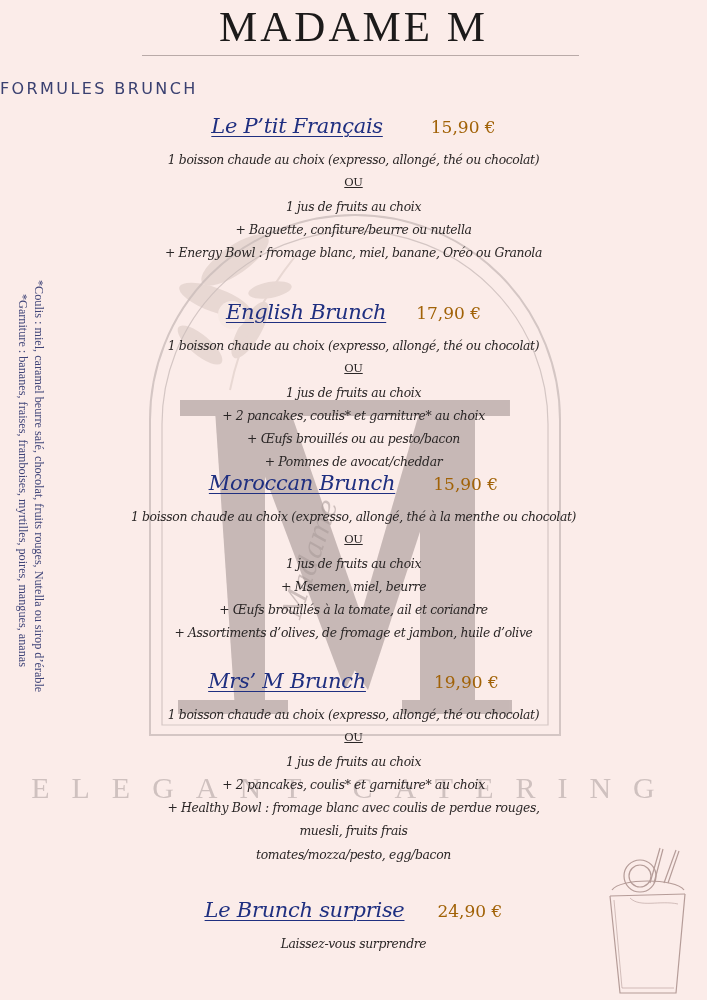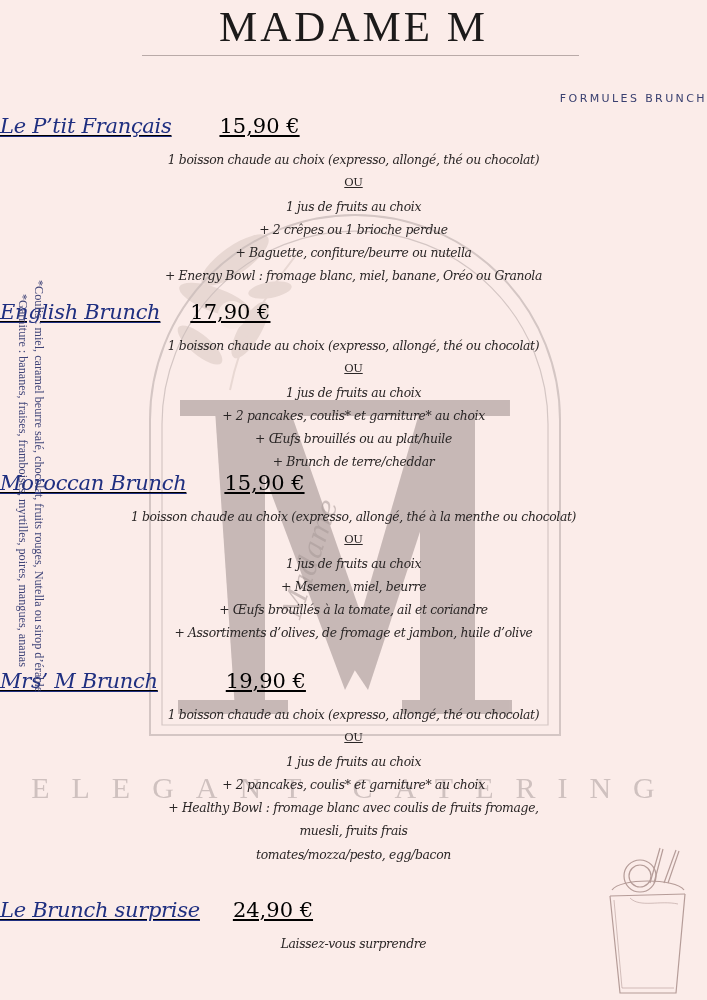--- a/index.html
+++ b/index.html
@@ -16,38 +16,37 @@
     .title {
       position: absolute; top: 2px; left: 0; width: 707px; text-align: center;
       font-family: "Liberation Serif", serif; font-size: 43px; letter-spacing: 3px;
       color: #1c1a1a; font-weight: normal; margin: 0;
     }
     .rule {
       position: absolute; top: 55px; left: 142px; width: 437px; height: 1px;
       background: #b9aaa8;
     }
     .subtitle {
-      position: absolute; top: 92px; left: 0; width: 707px; text-align: right;
-      font-family: "DejaVu Sans", sans-serif; font-size: 11px; letter-spacing: 2.4px;
+      position: absolute; top: 79px; left: 0; width: 707px; text-align: left;
+      font-family: "DejaVu Sans", sans-serif; font-size: 16px; letter-spacing: 2.4px;
       color: #3a4070;
     }
 
     .section { position: absolute; left: 0; width: 707px; text-align: center; }
     .heading {
-      display: flex; align-items: baseline; gap: 2px;
+      display: flex; justify-content: center; align-items: baseline; gap: 2px;
       height: 34px;
-      text-decoration: underline;
     }
     .heading .name {
       font-family: "DejaVu Serif", serif; font-style: italic; font-size: 21px;
       color: #1f2f80; text-decoration: underline; text-underline-offset: 3px;
       text-decoration-thickness: 1px; letter-spacing: -0.3px;
     }
     .heading .price {
-      font-family: "DejaVu Serif", serif; font-size: 21px; color: #000000;
+      font-family: "DejaVu Serif", serif; font-size: 17px; color: #a16207;
     }
     .line {
       font-family: "DejaVu Serif", serif; font-style: italic; font-size: 12.4px;
       color: #2a2626; line-height: 23.3px; white-space: nowrap; letter-spacing: -0.35px;
     }
     .line.ou { font-style: normal; font-size: 11.5px; text-decoration: underline; }
 
     .side-note {
       position: absolute; left: 0; top: 280px; width: 50px; height: 460px;
     }
@@ -101,36 +100,35 @@
   <div class="subtitle">FORMULES BRUNCH</div>
 
   <div class="section" style="top:114px;">
     <div class="heading">
       <span class="name">Le P’tit Français</span>
       <span class="price" style="margin-left:46px;">15,90 €</span>
     </div>
     <div class="line">1 boisson chaude au choix (expresso, allongé, thé ou chocolat)</div>
     <div class="line ou">OU</div>
     <div class="line">1 jus de fruits au choix</div>
-    <div class="line">+ 2 crêpes ou 1 brioche perdue</div>
     <div class="line">+ Baguette, confiture/beurre ou nutella</div>
     <div class="line">+ Energy Bowl : fromage blanc, miel, banane, Oréo ou Granola</div>
   </div>
 
   <div class="section" style="top:300px;">
     <div class="heading">
       <span class="name">English Brunch</span>
       <span class="price" style="margin-left:28px;">17,90 €</span>
     </div>
     <div class="line">1 boisson chaude au choix (expresso, allongé, thé ou chocolat)</div>
     <div class="line ou">OU</div>
     <div class="line">1 jus de fruits au choix</div>
     <div class="line">+ 2 pancakes, coulis* et garniture* au choix</div>
-    <div class="line">+ Œufs brouillés ou au plat/huile</div>
-    <div class="line">+ Brunch de terre/cheddar</div>
+    <div class="line">+ Œufs brouillés ou au pesto/bacon</div>
+    <div class="line">+ Pommes de avocat/cheddar</div>
   </div>
 
   <div class="section" style="top:471px;">
     <div class="heading">
       <span class="name">Moroccan Brunch</span>
       <span class="price" style="margin-left:36px;">15,90 €</span>
     </div>
     <div class="line">1 boisson chaude au choix (expresso, allongé, thé à la menthe ou chocolat)</div>
     <div class="line ou">OU</div>
     <div class="line">1 jus de fruits au choix</div>
@@ -141,21 +139,21 @@
 
   <div class="section" style="top:669px;">
     <div class="heading">
       <span class="name">Mrs’ M Brunch</span>
       <span class="price" style="margin-left:66px;">19,90 €</span>
     </div>
     <div class="line">1 boisson chaude au choix (expresso, allongé, thé ou chocolat)</div>
     <div class="line ou">OU</div>
     <div class="line">1 jus de fruits au choix</div>
     <div class="line">+ 2 pancakes, coulis* et garniture* au choix</div>
-    <div class="line">+ Healthy Bowl : fromage blanc avec coulis de fruits fromage,</div>
+    <div class="line">+ Healthy Bowl : fromage blanc avec coulis de perdue rouges,</div>
     <div class="line">muesli, fruits frais</div>
     <div class="line">tomates/mozza/pesto, egg/bacon</div>
   </div>
 
   <div class="section" style="top:898px;">
     <div class="heading">
       <span class="name">Le Brunch surprise</span>
       <span class="price" style="margin-left:31px;">24,90 €</span>
     </div>
     <div class="line">Laissez-vous surprendre</div>

